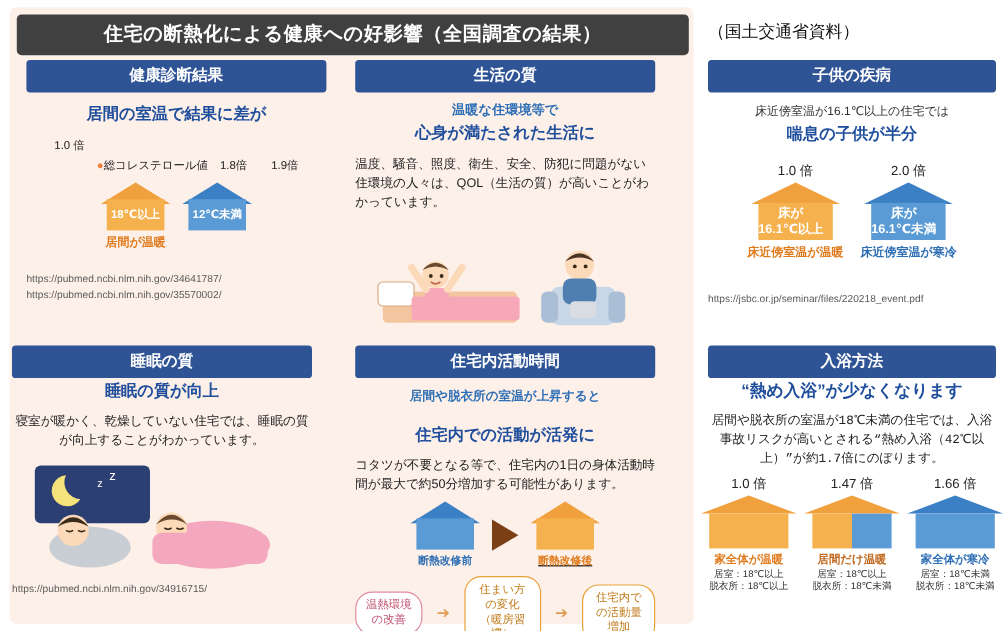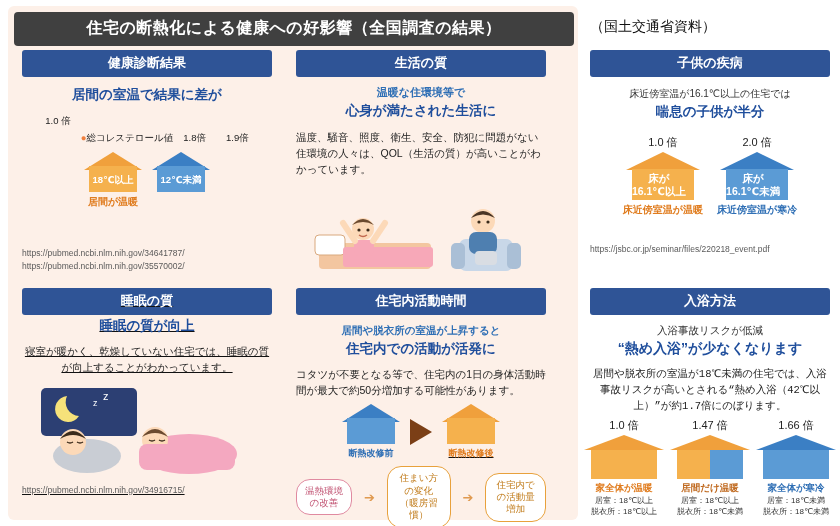--- a/index.html
+++ b/index.html
@@ -165,21 +165,21 @@
     </div>
     <div style="text-align:center;">
       <div class="h-small cold">
         <div class="roof"></div>
         <div class="wall">12℃未満</div>
       </div>
       <div class="cap cold-t"></div>
     </div>
   </div>
 
-  <div class="url" style="margin-top:38px;">
+  <div class="url" style="margin-top:17px;">
     <div>https://pubmed.ncbi.nlm.nih.gov/34641787/</div>
     <div>https://pubmed.ncbi.nlm.nih.gov/35570002/</div>
   </div>
 </div>
 
 <div class="col" style="left:296px;top:50px;width:250px;">
   <div class="sec-title">生活の質</div>
   <div class="small-note" style="color:#2f6fb5;font-weight:bold;font-size:11px;margin-top:8px;">温暖な住環境等で</div>
   <div class="blue-head" style="margin-top:2px;">心身が満たされた生活に</div>
   <div class="body-text">温度、騒音、照度、衛生、安全、防犯に問題がない住環境の人々は、QOL（生活の質）が高いことがわかっています。</div>
@@ -243,21 +243,21 @@
       </div>
       <div class="cap cold-t">床近傍室温が寒冷</div>
     </div>
   </div>
 
   <div class="url" style="margin-top:26px;">
     <div>https://jsbc.or.jp/seminar/files/220218_event.pdf</div>
   </div>
 </div>
 
-<div class="col" style="left:22px;top:288px;width:250px;text-decoration:underline;">
+<div class="col" style="left:10px;top:288px;width:250px;">
   <div class="sec-title">睡眠の質</div>
   <div class="blue-head" style="margin-top:2px;">睡眠の質が向上</div>
   <div class="body-text" style="text-align:center;">寝室が暖かく、乾燥していない住宅では、睡眠の質が向上することがわかっています。</div>
 
   <div class="illus" style="width:240px;height:92px;">
     <svg width="240" height="92" viewBox="0 0 240 92">
 
       <rect x="14" y="4" width="96" height="48" rx="5" fill="#2c3f73"></rect>
       <path d="M40,12 a13,13 0 1,0 12,20 a14,14 0 0,1 -12,-20Z" fill="#f6e27a"></path>
       <text x="66" y="22" font-size="9" fill="#ffffff" font-family="Liberation Sans">z</text>
@@ -279,21 +279,21 @@
   </div>
 
   <div class="url" style="margin-top:8px;">
     <div>https://pubmed.ncbi.nlm.nih.gov/34916715/</div>
   </div>
 </div>
 
 <div class="col" style="left:296px;top:288px;width:250px;">
   <div class="sec-title">住宅内活動時間</div>
   <div class="small-note" style="color:#2f6fb5;font-weight:bold;font-size:10.5px;margin-top:8px;">居間や脱衣所の室温が上昇すると</div>
-  <div class="blue-head" style="margin-top:2px;">住宅内での活動が活発に</div>
+  <div class="blue-head" style="margin-top:16px;">住宅内での活動が活発に</div>
   <div class="body-text">コタツが不要となる等で、住宅内の1日の身体活動時間が最大で約50分増加する可能性があります。</div>
 
   <div style="display:flex;align-items:center;justify-content:center;gap:10px;margin-top:6px;">
     <div style="text-align:center;">
       <div class="h-small cold">
         <div class="roof"></div>
         <div class="wall"></div>
       </div>
       <div class="cap cold-t" style="font-size:9px;">断熱改修前</div>
     </div>
@@ -312,21 +312,20 @@
     <div class="flowarrow">➔</div>
     <div class="badge orange" style="width:62px;">住まい方の変化（暖房習慣）</div>
     <div class="flowarrow">➔</div>
     <div class="badge orange" style="width:58px;">住宅内での活動量増加</div>
   </div>
 
 </div>
 
 <div class="col" style="left:590px;top:288px;width:240px;">
   <div class="sec-title">入浴方法</div>
-  <div class="small-note" style="color:#333;margin-top:8px;font-size:10.5px;">入浴事故リスクが低減</div>
   <div class="blue-head" style="margin-top:1px;font-size:14px;">“熱め入浴”が少なくなります</div>
   <div class="body-text" style="text-align:center;font-family:Liberation Mono, monospace;">居間や脱衣所の室温が18℃未満の住宅では、入浴事故リスクが高いとされる“熱め入浴（42℃以上）”が約1.7倍にのぼります。</div>
 
   <div class="houses3">
     <div class="h3">
       <div class="ratio">1.0 倍</div>
       <div class="shape warm">
         <div class="roof" style="border-bottom:15px solid #f0a03c;"></div>
         <div class="wall" style="background:#f5b14d;"></div>
       </div>

